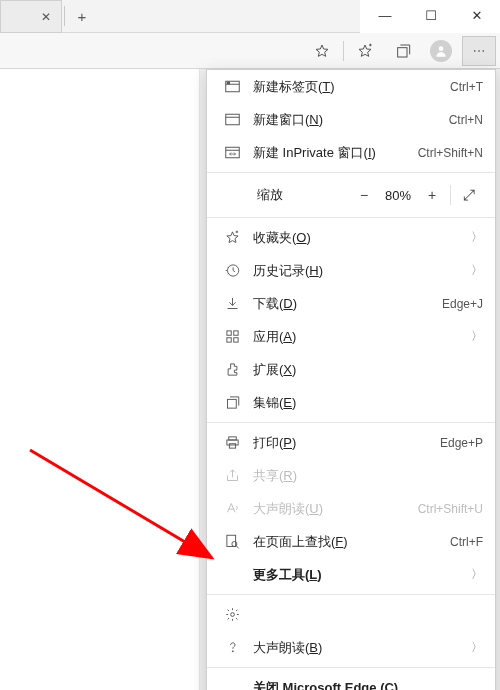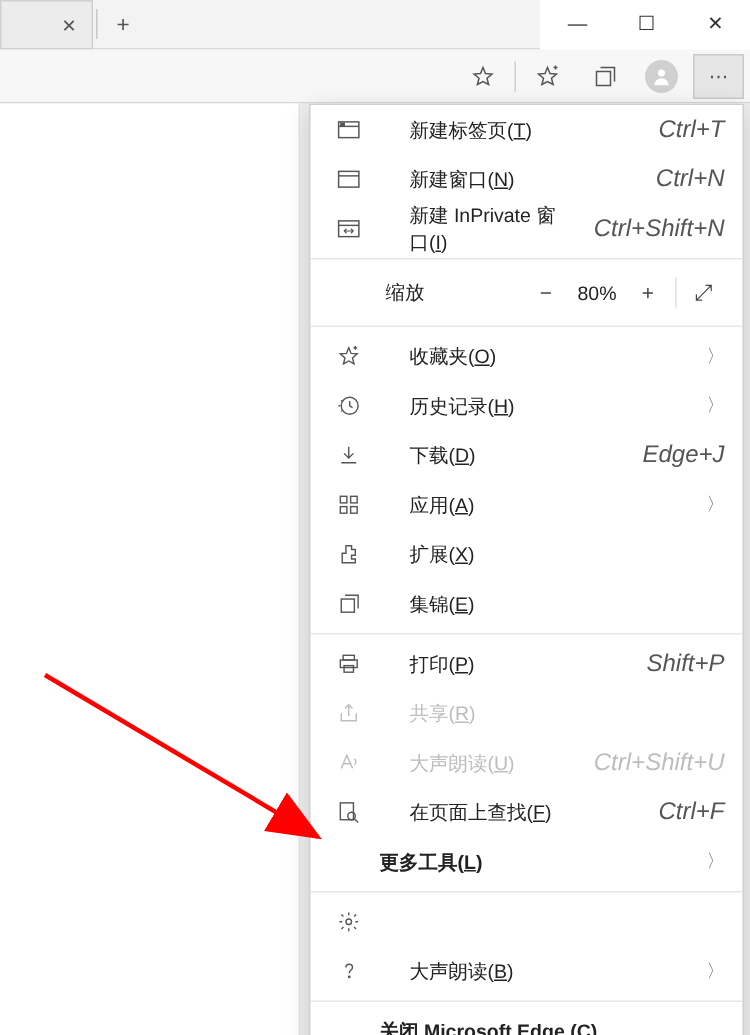--- a/index.html
+++ b/index.html
@@ -11,25 +11,25 @@
   .tab .close-x { color: #555; font-size: 12px; }
   .new-tab-btn { width: 30px; display: flex; align-items: center; justify-content: center; color: #555; font-size: 15px; }
   .toolbar { position: absolute; top: 33px; left: 0; right: 0; height: 36px; background: #f7f7f7; border-bottom: 1px solid #d6d6d6; display: flex; align-items: center; justify-content: flex-end; padding-right: 4px; gap: 4px; }
   .toolbar .ico { width: 34px; height: 30px; display: flex; align-items: center; justify-content: center; color: #555; }
   .toolbar .ico.more { background: #e6e6e6; border: 1px solid #c9c9c9; }
   .toolbar .avatar { width: 22px; height: 22px; border-radius: 50%; background: #d0d0d0; display: flex; align-items: center; justify-content: center; }
   .content { position: absolute; top: 69px; left: 0; right: 0; bottom: 0; background: #eeeeee; }
   .white-pane { position: absolute; top: 0; left: 0; width: 200px; height: 100%; background: #fff; border-right: 1px solid #e5e5e5; }
 
   .menu { position: absolute; top: 69px; right: 4px; width: 290px; background: #fff; border: 1px solid #cfcfcf; box-shadow: 0 4px 16px rgba(0,0,0,0.15); }
-  .menu-item { display: flex; align-items: center; height: 33px; padding: 0 12px 0 14px; gap: 20px; }
+  .menu-item { display: flex; align-items: center; height: 33px; padding: 0 12px 0 14px; }
   .menu-item .mi-icon { width: 22px; display: flex; align-items: center; justify-content: center; color: #555; flex-shrink: 0; }
   .menu-item .mi-label { flex: 1; padding-left: 10px; color: #222; }
   .menu-item .mi-label .ul { text-decoration: underline; }
-  .menu-item .mi-shortcut { color: #555; font-size: 16px; font-style: italic; }
+  .menu-item .mi-shortcut { color: #555; font-size: 12px; }
   .menu-item .mi-arrow { color: #777; font-size: 12px; width: 14px; text-align: right; }
   .menu-item.disabled { color: #bdbdbd; }
   .menu-item.disabled .mi-label, .menu-item.disabled .mi-icon, .menu-item.disabled .mi-shortcut { color: #bdbdbd; }
   .menu-item.no-icon .mi-label { padding-left: 32px; font-weight: bold; }
   .sep { height: 1px; background: #e6e6e6; margin: 3px 0; }
   .zoom-row { display: flex; align-items: center; height: 38px; padding: 0 12px 0 18px; }
   .zoom-row .zlabel { padding-left: 32px; flex: 1; }
   .zoom-row .zbtn { width: 28px; text-align: center; color: #444; font-size: 14px; }
   .zoom-row .zval { width: 40px; text-align: center; }
   .zoom-row .divider { width: 1px; height: 20px; background: #e0e0e0; margin: 0 4px; }
@@ -215,21 +215,21 @@
 
   <div class="menu-item">
     <span class="mi-icon">
         <svg width="15" height="15" viewBox="0 0 24 24" fill="none" stroke="#555" stroke-width="1.5">
           <rect x="6" y="3" width="12" height="5"></rect>
           <rect x="3" y="8" width="18" height="8"></rect>
           <rect x="7" y="14" width="10" height="7"></rect>
         </svg>
       </span>
     <span class="mi-label"><span>打印</span>(<span class="ul">P</span>)</span>
-    <span class="mi-shortcut">Shift+P</span>
+    <span class="mi-shortcut">Edge+P</span>
   </div>
 
   <div class="menu-item disabled">
     <span class="mi-icon">
         <svg width="15" height="15" viewBox="0 0 24 24" fill="none" stroke="#bdbdbd" stroke-width="1.5">
           <path d="M4 12v8h16v-8M12 3v12M8 7l4-4 4 4"></path>
         </svg>
       </span>
     <span class="mi-label"><span>共享</span>(<span class="ul">R</span>)</span>
   </div>

